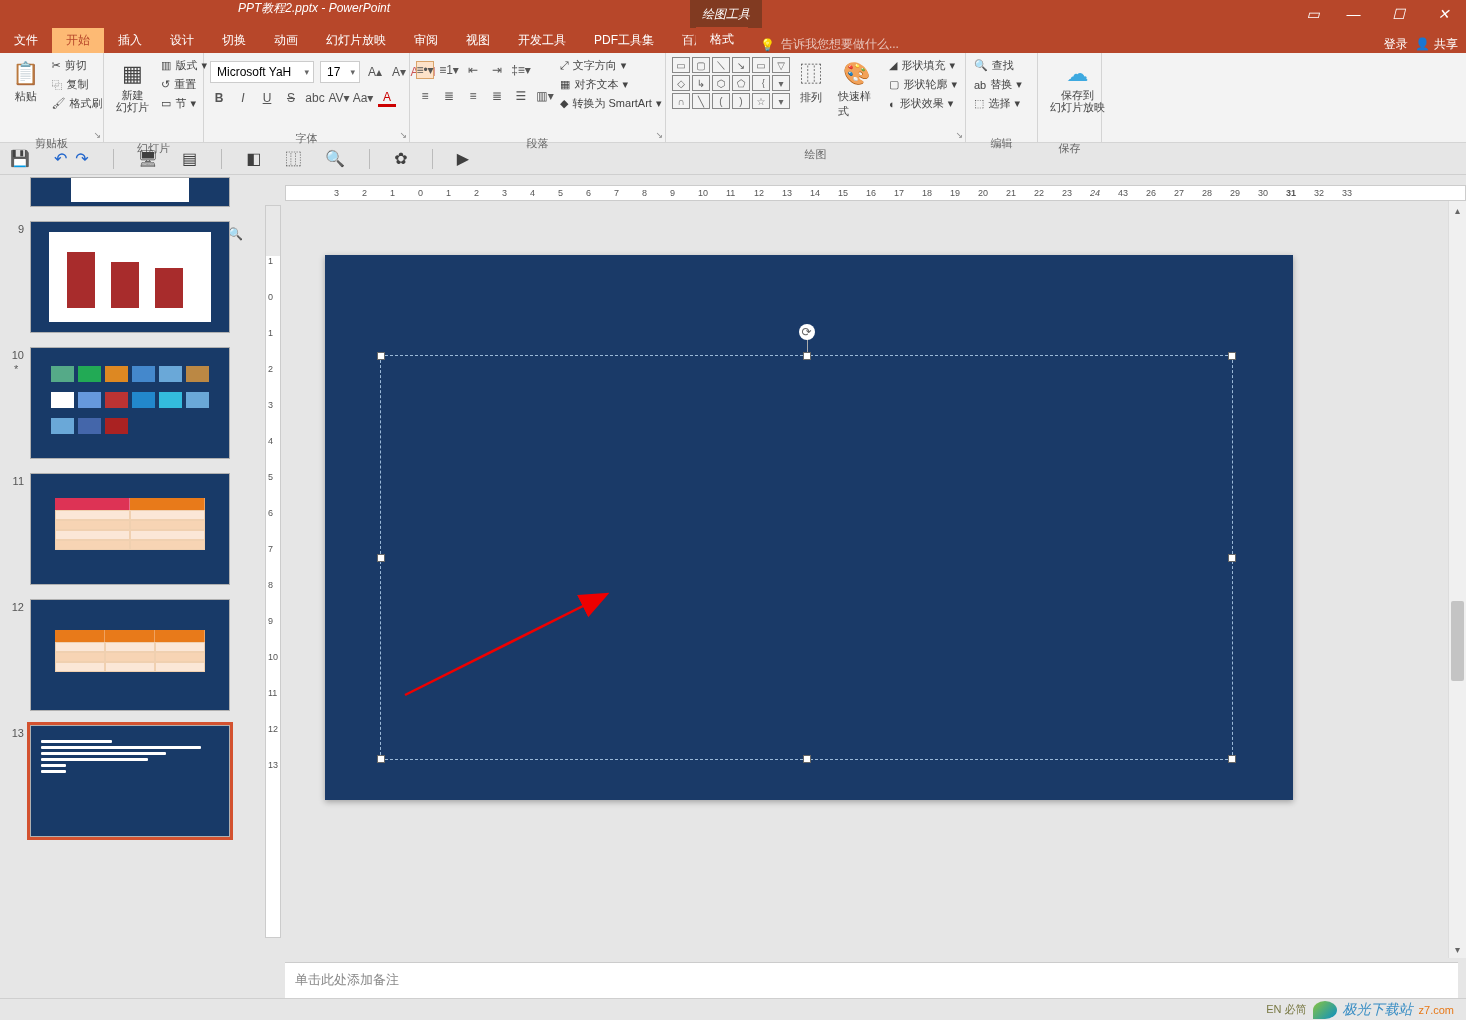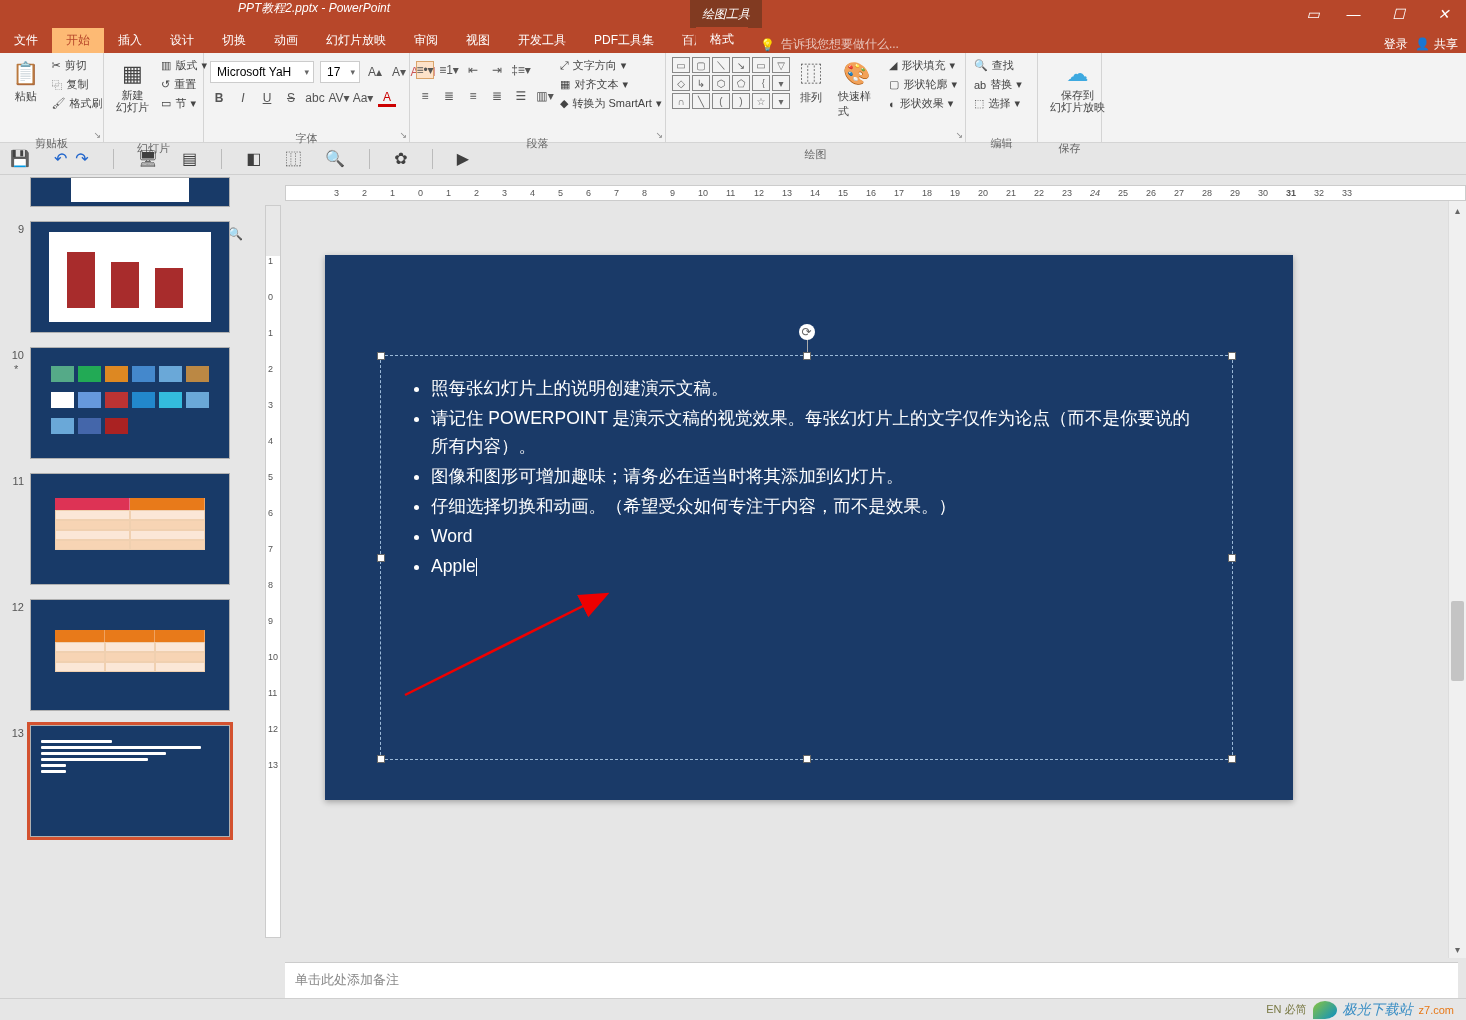--- a/index.html
+++ b/index.html
@@ -473,21 +473,21 @@
           <span class="ruler-tick" style="width: 28px;">15</span>
           <span class="ruler-tick" style="width: 28px;">16</span>
           <span class="ruler-tick" style="width: 28px;">17</span>
           <span class="ruler-tick" style="width: 28px;">18</span>
           <span class="ruler-tick" style="width: 28px;">19</span>
           <span class="ruler-tick" style="width: 28px;">20</span>
           <span class="ruler-tick" style="width: 28px;">21</span>
           <span class="ruler-tick" style="width: 28px;">22</span>
           <span class="ruler-tick" style="width: 28px;">23</span>
           <span class="ruler-tick" style="width: 28px; font-style: italic;">24</span>
-          <span class="ruler-tick" style="width: 28px;">25</span>
+          <span class="ruler-tick" style="width: 28px;">43</span>
           <span class="ruler-tick" style="width: 28px;">26</span>
           <span class="ruler-tick" style="width: 28px;">27</span>
           <span class="ruler-tick" style="width: 28px;">28</span>
           <span class="ruler-tick" style="width: 28px;">29</span>
           <span class="ruler-tick" style="width: 28px;">30</span>
           <span class="ruler-tick" style="width: 28px; font-weight: bold;">31</span>
           <span class="ruler-tick" style="width: 28px;">32</span>
           <span class="ruler-tick" style="width: 28px;">33</span>
         </span>
     </div>
@@ -518,28 +518,20 @@
         <div class="rotate-handle">⟳</div>
         <div class="handle tl"></div>
         <div class="handle tm"></div>
         <div class="handle tr"></div>
         <div class="handle ml"></div>
         <div class="handle mr"></div>
         <div class="handle bl"></div>
         <div class="handle bm"></div>
         <div class="handle br"></div>
 
-        <ul class="bullet-list">
-          <li>照每张幻灯片上的说明创建演示文稿。</li>
-          <li>请记住 POWERPOINT 是演示文稿的视觉效果。每张幻灯片上的文字仅作为论点（而不是你要说的所有内容）。</li>
-          <li>图像和图形可增加趣味；请务必在适当时将其添加到幻灯片。</li>
-          <li>仔细选择切换和动画。（希望受众如何专注于内容，而不是效果。）</li>
-          <li>Word</li>
-          <li><span>Apple</span><span class="cursor"></span></li>
-        </ul>
       </div>
     </div>
 
     <svg class="arrow-annotation" style="left:140px; top:400px; width:230px; height:130px;">
       <defs>
           <marker id="ah" markerWidth="12" markerHeight="12" refX="10" refY="5" orient="auto">
             <path d="M0,0 L12,5 L0,10 Z" fill="#e00"></path>
           </marker>
         </defs>
       <line x1="10" y1="120" x2="210" y2="20" stroke="#e00" stroke-width="2.5" marker-end="url(#ah)"></line>

